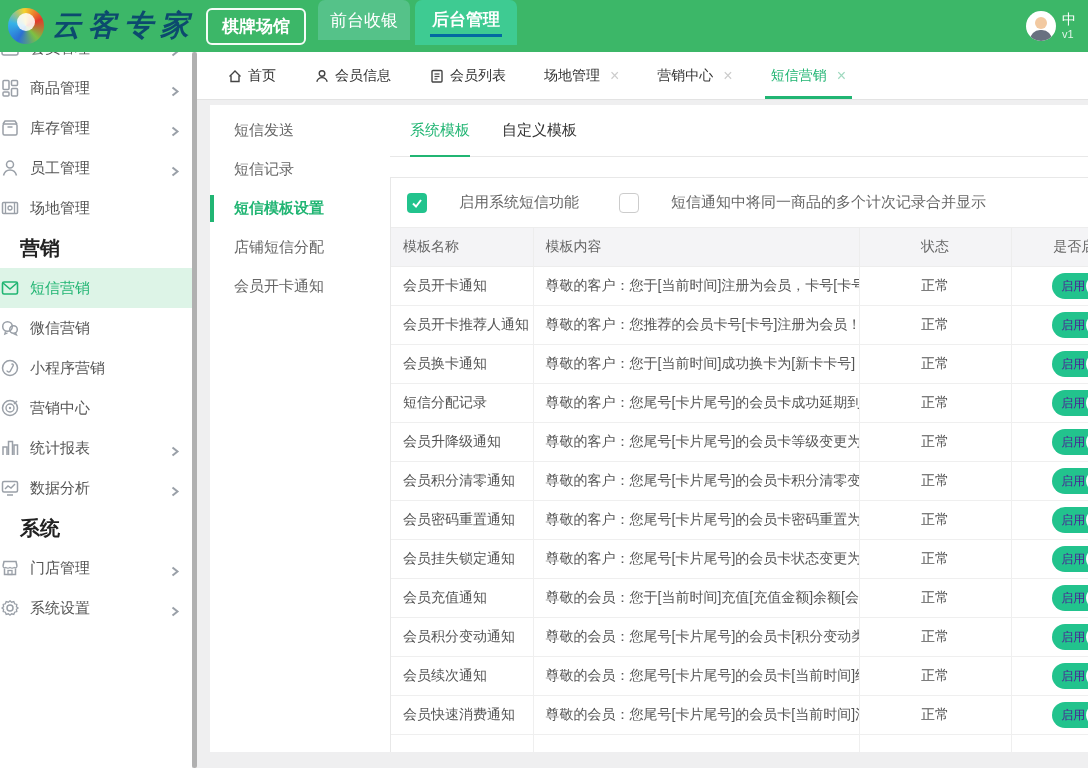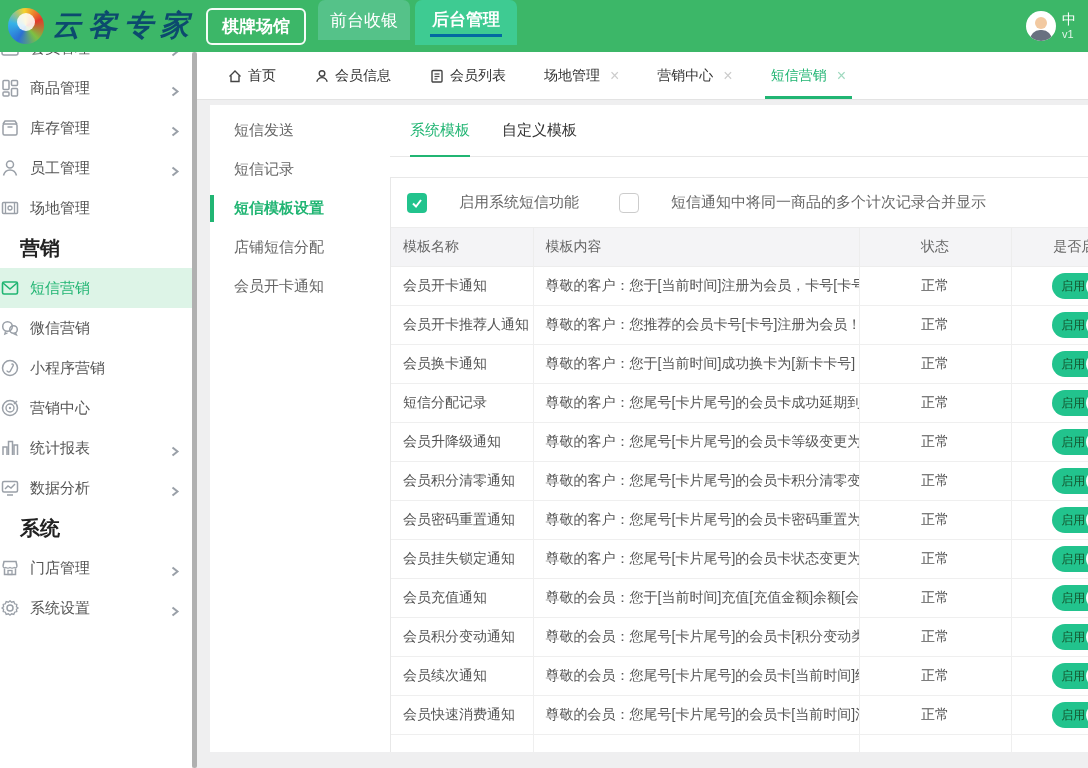--- a/index.html
+++ b/index.html
@@ -80,21 +80,21 @@
   .tbl{width:760px;border-collapse:collapse;table-layout:fixed;}
   .tbl th{background:#f4f4f6;color:#666;font-weight:normal;font-size:14px;height:39px;text-align:left;padding:0 12px;border:1px solid #ededed;border-left:none;white-space:nowrap;}
   .tbl th.c,.tbl td.c{text-align:center;}
   .tbl td{height:39px;font-size:14px;color:#555;padding:0 12px;border:1px solid #efefef;border-left:none;white-space:nowrap;overflow:hidden;background:#fff;}
   .tbl th:last-child,.tbl td:last-child{border-right:none;}
   .col-name{width:142px;}
   .col-content{width:326px;}
   .col-status{width:152px;}
   .col-toggle{width:140px;}
   .toggle{width:58px;height:26px;border-radius:13px;background:var(--green-toggle);display:inline-flex;align-items:center;position:relative;cursor:pointer;vertical-align:middle;}
-  .toggle .t-label{color:#14532d;font-size:12px;margin-left:9px;}
+  .toggle .t-label{color:#4c1d95;font-size:12px;margin-left:9px;}
   .toggle .t-knob{position:absolute;right:2px;top:2px;width:22px;height:22px;border-radius:50%;background:#fff;}
   tr.partial td{border-bottom:none;}
 </style>
 </head>
 <body>
 
 <svg class="defs" xmlns="http://www.w3.org/2000/svg">
   <defs>
     <g id="i-members-icon">
         <rect x="2" y="4" width="16" height="13" rx="2" fill="none" stroke="currentColor" stroke-width="1.5"></rect>

